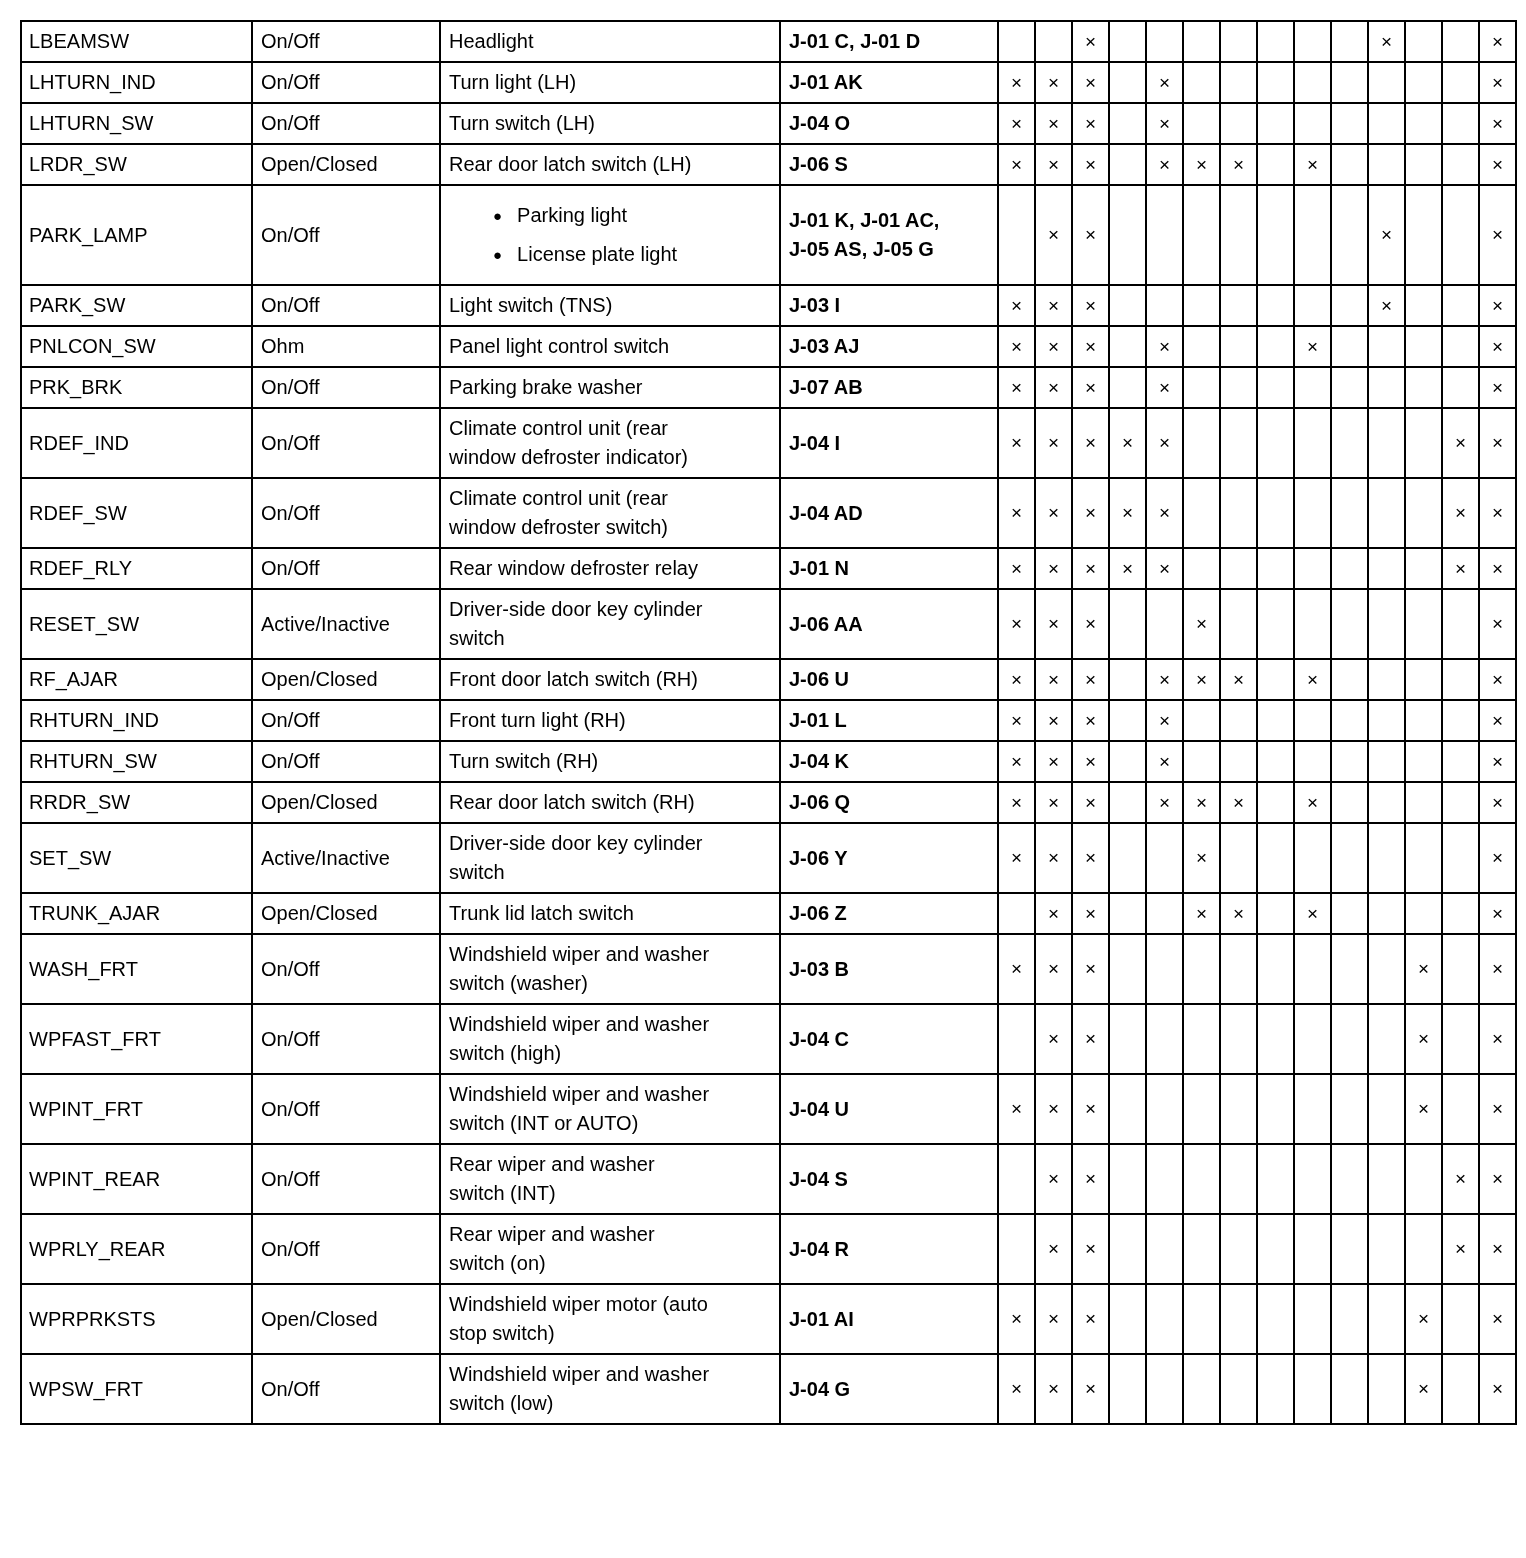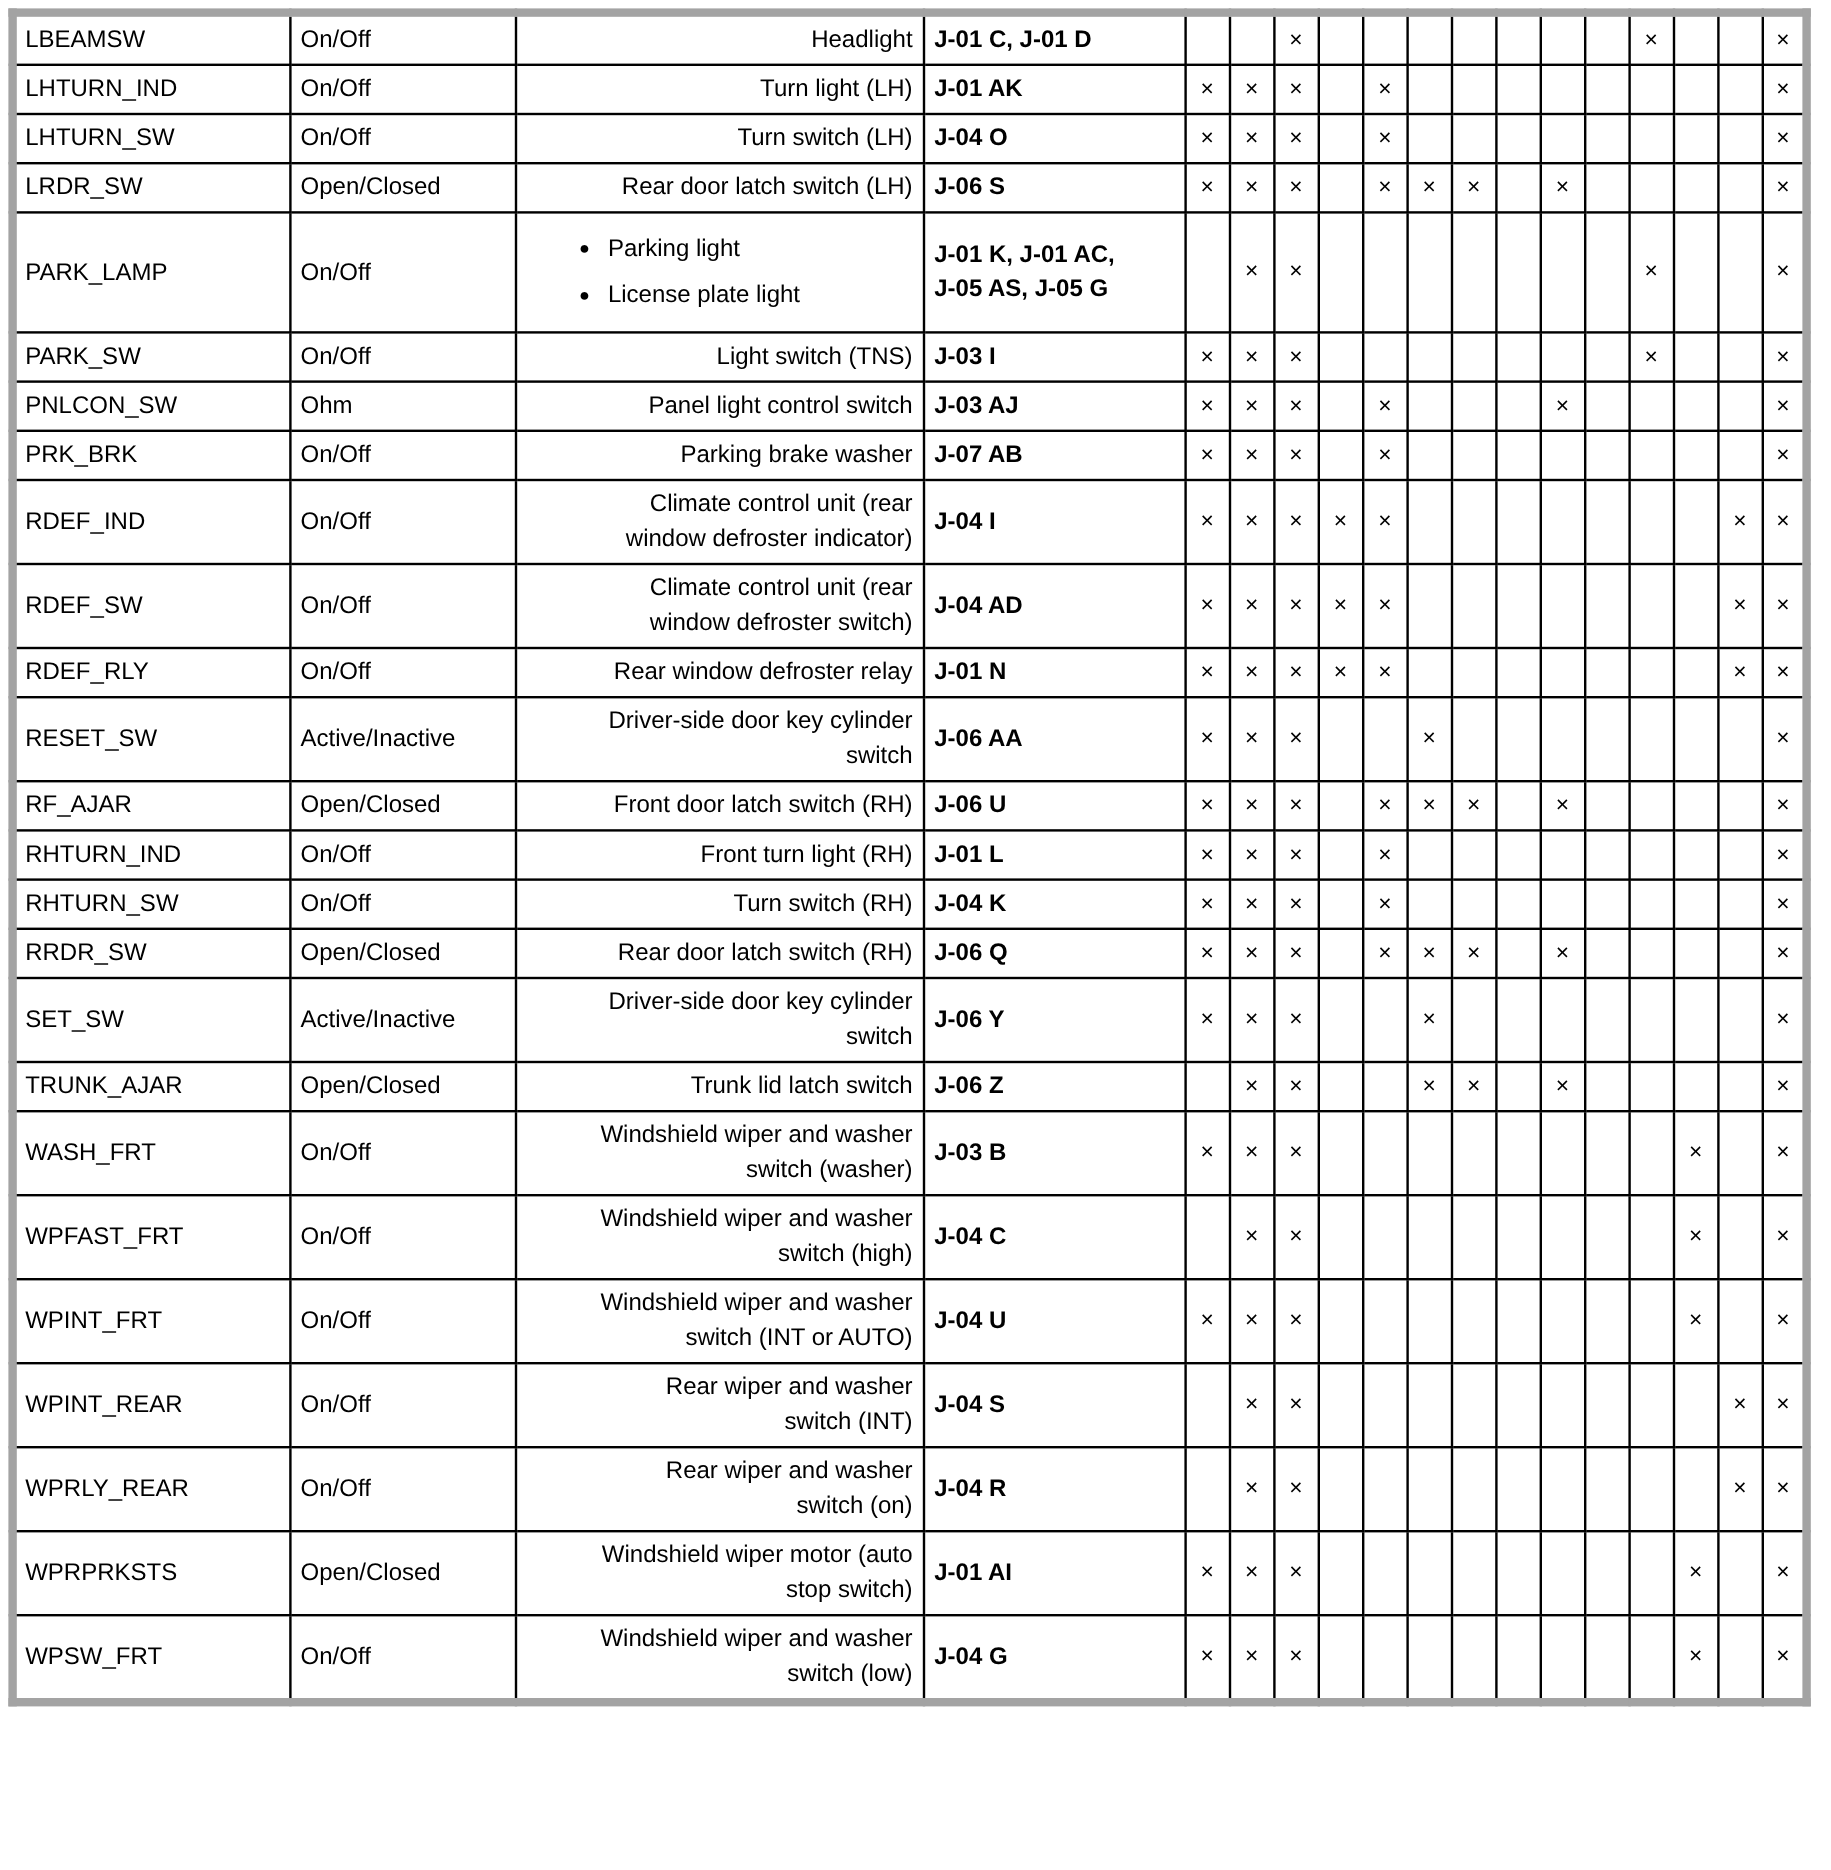--- a/index.html
+++ b/index.html
@@ -10,36 +10,36 @@
     color: #000000;
   }
   body {
     width: 1526px;
     min-height: 1558px;
   }
   table.signal-table {
     border-collapse: collapse;
     table-layout: fixed;
     width: 1279px;
-    margin: 7px;
-    border: 7px solid #a3a3a3;
+    margin: 20px;
+    border: 1px solid #a3a3a3;
     background: #ffffff;
   }
   td {
     border: 2px solid #000000;
     font-size: 20px;
     line-height: 1.45;
     vertical-align: middle;
     padding: 5px 8px;
     overflow: hidden;
     word-wrap: break-word;
   }
   td.sig  { padding-left: 7px; }
   td.typ  { }
-  td.desc { white-space: pre-line; text-align: right; }
+  td.desc { white-space: pre-line; }
   td.conn { white-space: pre-line; font-weight: bold; }
   td.mark {
     text-align: center;
     padding: 2px 0;
     font-size: 19px;
   }
   .bullet-item {
     display: flex;
     align-items: baseline;
     gap: 15px;

